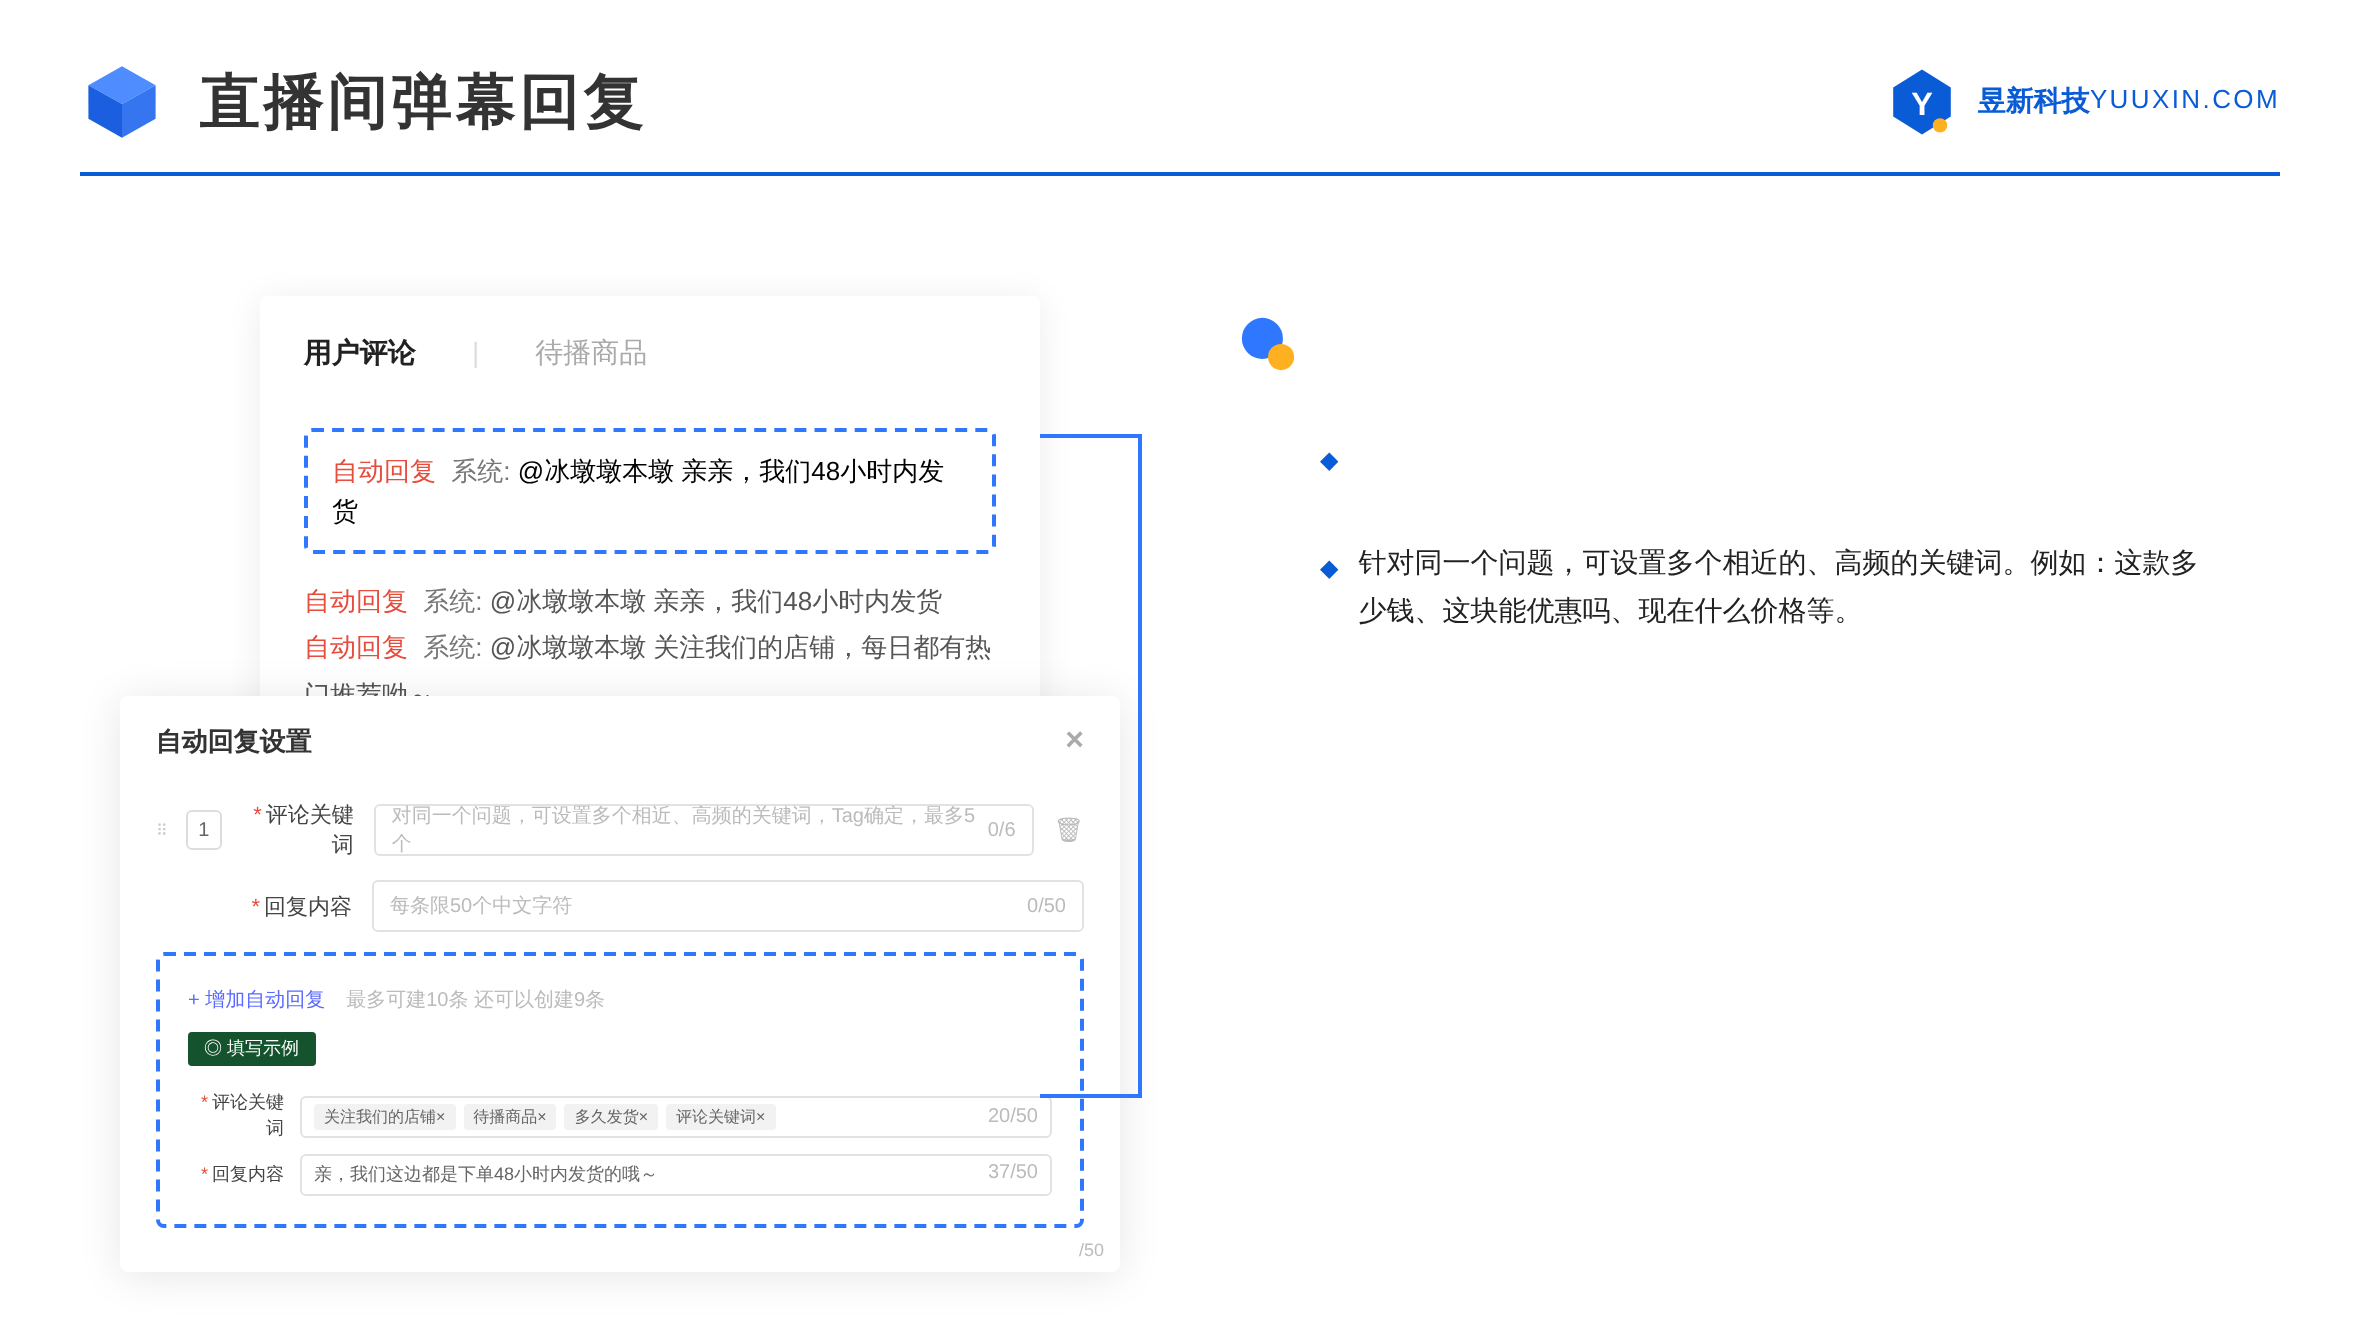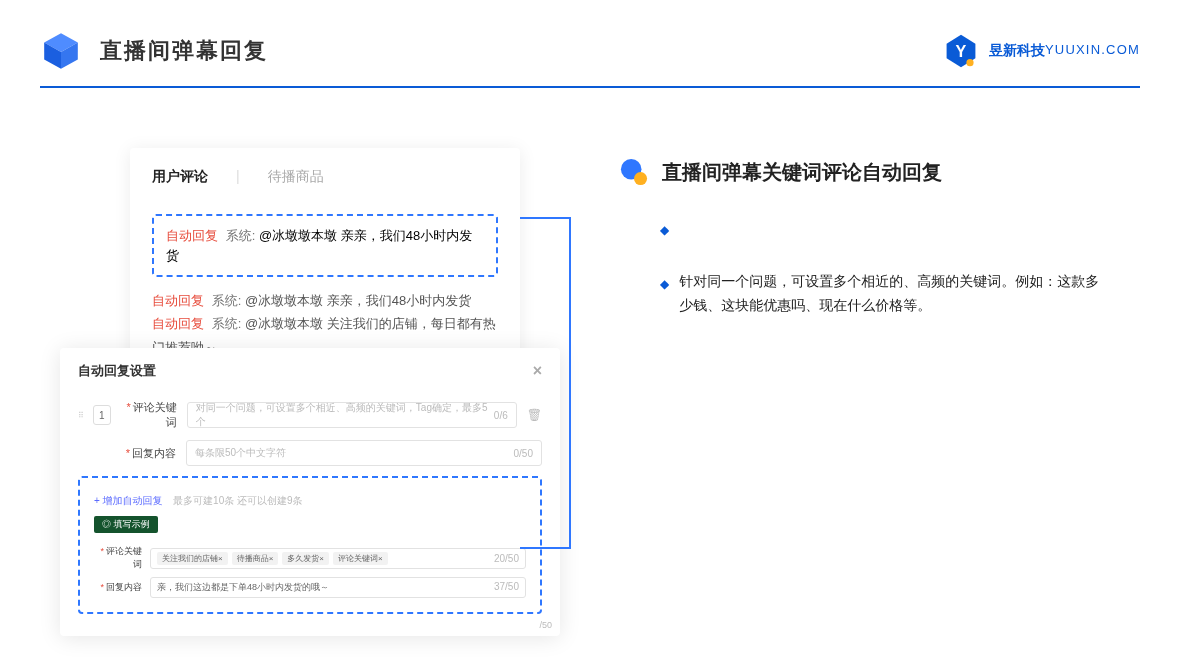--- a/index.html
+++ b/index.html
@@ -3,21 +3,21 @@
   <meta charset="utf-8">
   <style>
     * { margin: 0; padding: 0; box-sizing: border-box; }
     body { font-family: "Microsoft YaHei", sans-serif; width: 1180px; height: 664px; background: #fff; position: relative; overflow: hidden; }
 
     
     .header { padding: 30px 40px 0 40px; display: flex; align-items: center; justify-content: space-between; }
     .header-left { display: flex; align-items: center; gap: 18px; }
     .cube-icon { width: 42px; height: 42px; position: relative; }
     .cube-icon svg { width: 100%; height: 100%; }
-    .page-title { font-size: 22px; font-weight: 600; color: #333; letter-spacing: 2px; }
+    .page-title { font-size: 30px; font-weight: 600; color: #333; letter-spacing: 2px; }
     .brand { display: flex; align-items: center; gap: 10px; }
     .brand-icon { width: 36px; height: 36px; }
     .brand-text { display: flex; flex-direction: row; line-height: 1.1; }
     .brand-cn { font-size: 14px; font-weight: 700; color: #0a5bd6; }
     .brand-en { font-size: 13px; color: #0a5bd6; letter-spacing: 1.2px; }
     .divider { height: 2px; background: #0a5bd6; margin: 14px 40px 0 40px; }
 
     
     .content { display: flex; padding: 30px 60px 0 60px; gap: 60px; position: relative; }
 
@@ -184,21 +184,20 @@
   </div>
 
   <div class="right">
     <div class="section-head">
       <div class="bubble-icon">
         <svg viewBox="0 0 30 30">
           <circle cx="12" cy="12" r="11" fill="#2f77ff"></circle>
           <circle cx="22" cy="22" r="7" fill="#ffb020"></circle>
         </svg>
       </div>
-      <div class="section-title">直播间弹幕关键词评论自动回复</div>
     </div>
 
     <div class="bullet">
       <span class="bullet-icon">◆</span>
     </div>
 
     <div class="bullet">
       <span class="bullet-icon">◆</span>
       <span class="bullet-text">针对同一个问题，可设置多个相近的、高频的关键词。例如：这款多少钱、这块能优惠吗、现在什么价格等。</span>
     </div>

